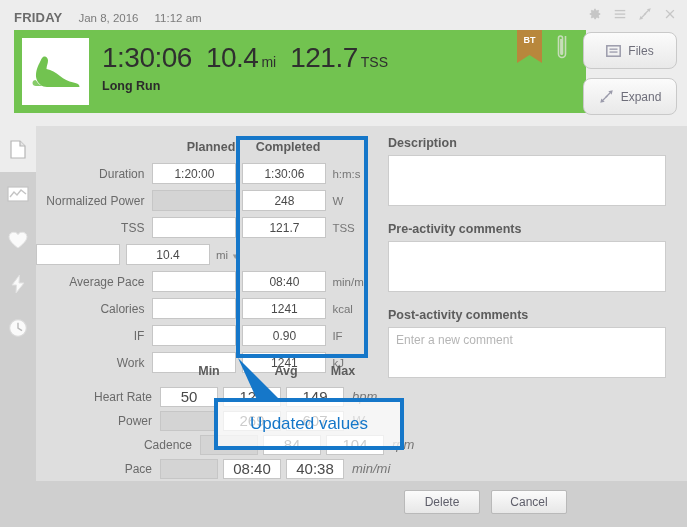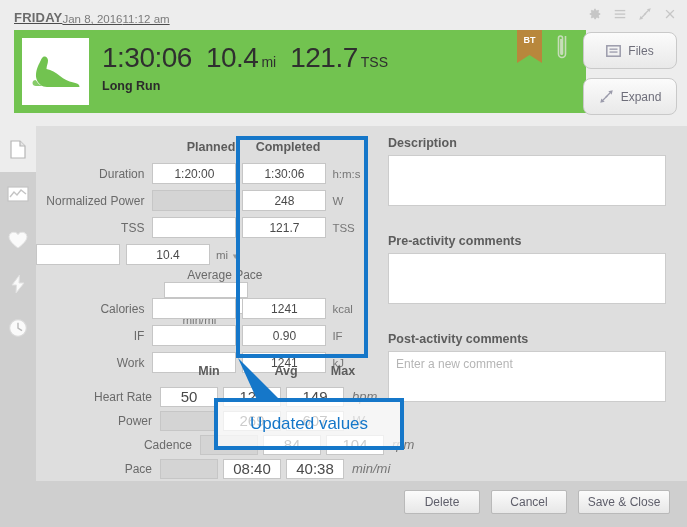--- a/index.html
+++ b/index.html
@@ -21,21 +21,21 @@
     box-sizing: border-box;
   }
 
   
   .topbar {
     position: absolute; left: 0; top: 0; width: 687px; height: 126px;
     background: #ededed;
   }
   .datebar {
     position: absolute; left: 14px; top: 10px;
-    display: flex; align-items: flex-end; gap: 0; text-decoration: underline;
+    display: flex; align-items: center; gap: 16px;
   }
   .dow {
     font-size: 13px; font-weight: bold; color: #6b6b6b; letter-spacing: .2px;
   }
   .dstr { font-size: 11.5px; color: #7b7b7b; }
   .dtime { font-size: 11.5px; color: #7b7b7b; }
 
   .wincontrols {
     position: absolute; right: 10px; top: 7px;
     display: flex; align-items: center; gap: 11px;
@@ -160,21 +160,21 @@
 
   
   .rightcol { position: absolute; left: 352px; top: 10px; width: 290px; }
   .rlabel { font-size: 12.5px; font-weight: bold; color: #5c5c5c; margin-bottom: 5px; }
   .rbox {
     width: 278px; height: 51px; box-sizing: border-box;
     background: #ffffff; border: 1px solid #cccccc;
     font-size: 12px; color: #4a4a4a;
     font-family: "Liberation Sans", sans-serif;
     padding: 5px 7px; resize: none; outline: none;
-    margin-bottom: 25px;
+    margin-bottom: 13px;
   }
   .rbox::placeholder { color: #b5b5b5; }
 
   
   .footer {
     position: absolute; left: 0; top: 481px; width: 687px; height: 46px;
     background: #cfcfcf;
   }
   .fbtn {
     position: absolute; top: 9px; height: 24px;
@@ -343,21 +343,21 @@
               <div class="flabel">TSS</div>
               <input class="fin" value="" style="">
               <input class="fin" value="121.7" style="">
               <div class="funit"><span>TSS</span></div>
             </div>
             <div class="frow" style="top: 115px;">
               <input class="fin" value="" style="">
               <input class="fin" value="10.4" style="">
               <div class="funit"><span>mi</span><span class="caret">▼</span></div>
             </div>
-            <div class="frow" style="top: 142px; flex-direction: column;">
+            <div class="frow" style="top: 142px;">
               <div class="flabel">Average Pace</div>
               <input class="fin" value="" style="">
               <input class="fin" value="08:40" style="">
               <div class="funit"><span>min/mi</span></div>
             </div>
             <div class="frow" style="top: 169px;">
               <div class="flabel">Calories</div>
               <input class="fin" value="" style="">
               <input class="fin" value="1241" style="">
               <div class="funit"><span>kcal</span></div>
@@ -423,21 +423,20 @@
         <textarea class="rbox" placeholder="Enter a new comment" style=""></textarea>
       </div>
     </div>
 
     <div class="hibox" style="top:10px"></div>
   </div>
 
   <div class="footer">
     <button class="fbtn" id="delete-btn">Delete</button>
     <button class="fbtn" id="cancel-btn">Cancel</button>
-    <button class="fbtn" id="saveclose-btn">Save &amp; Close</button>
   </div>
 
   <svg class="tail" width="80" height="46" viewBox="0 0 80 46">
     <path d="M2 0 L46 44 L22 44 Z" fill="#1577c9"></path>
   </svg>
   <div class="callout">
     <span>Updated values</span>
   </div>
 
 </div>

